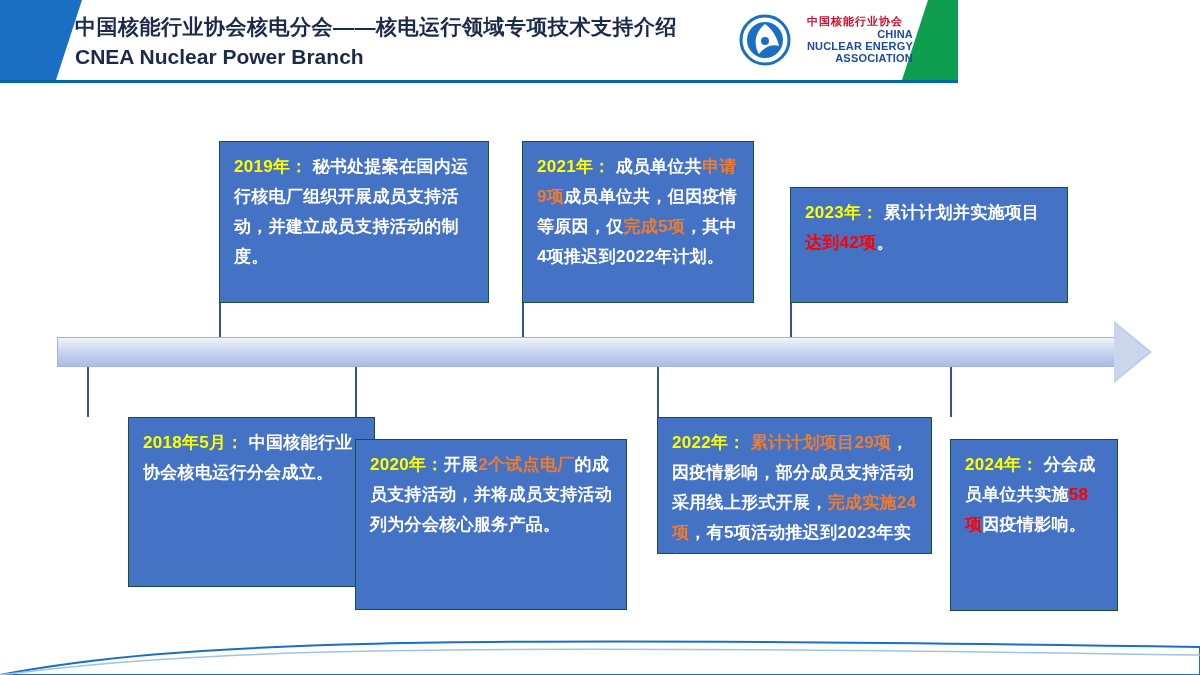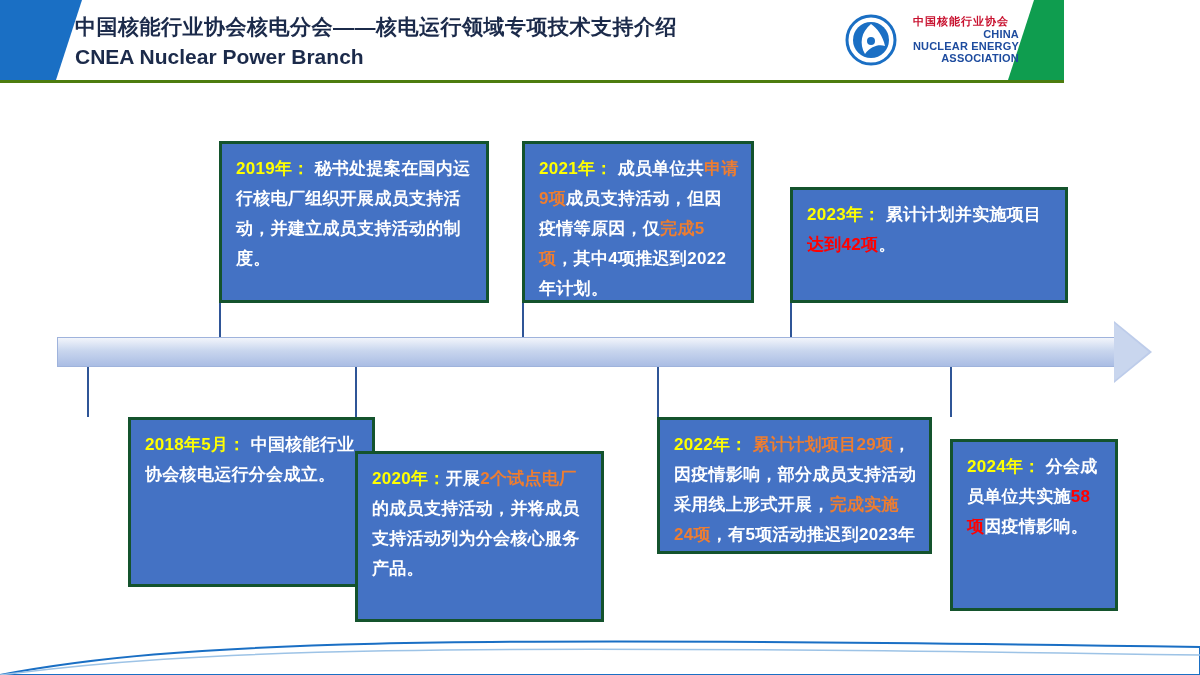--- a/index.html
+++ b/index.html
@@ -12,24 +12,24 @@
     background: #ffffff;
     font-family: "Liberation Sans", sans-serif;
     overflow: hidden;
     position: relative;
   }
 
   
   .header {
     position: absolute;
     left: 0; top: 0;
-    width: 1064px;
+    width: 958px;
     height: 80px;
     background: #ffffff;
-    border-bottom: 3px solid #4d7c0f;
+    border-bottom: 3px solid #0369a1;
   }
   .header-left-bar {
     position: absolute;
     left: 0; top: 0;
     width: 56px;
     height: 80px;
     background: #1a6fc4;
   }
   .header-left-bar:after {
     content: "";
@@ -107,21 +107,21 @@
     position: absolute;
     left: 0; top: 83px;
     width: 1200px;
     height: 592px;
     background: #ffffff;
   }
 
   .box {
     position: absolute;
     background: #4472c4;
-    border: 3px solid #14532d;
+    border: 1px solid #14532d;
     box-sizing: border-box;
     color: #ffffff;
     font-size: 17px;
     font-weight: bold;
     line-height: 30px;
     padding: 10px 12px 10px 14px;
     text-align: left;
     letter-spacing: 0.3px;
   }
   .box .yel { color: #ffff00; }
@@ -215,32 +215,32 @@
 
   <div class="arrow-body"></div>
   <div class="arrow-head"></div>
   <div class="arrow-head-inner"></div>
 
   <div class="box" style="left:219px; top:58px; width:270px; height:162px;">
     <span class="yel">2019年：</span><span class="wht"> 秘书处提案在国内运行核电厂组织开展成员支持活动，并建立成员支持活动的制度。</span>
   </div>
 
   <div class="box" style="left:522px; top:58px; width:232px; height:162px;">
-    <span class="yel">2021年：</span><span class="wht"> 成员单位共</span><span class="org">申请9项</span><span class="wht">成员支持活动，但因疫情等原因，仅</span><span class="org">完成5项</span><span class="wht">，其中4项推迟到2022年计划。</span>
+    <span class="yel">2021年：</span><span class="wht"> 成员单位共</span><span class="org">申请9项</span><span class="wht">成员单位共，但因疫情等原因，仅</span><span class="org">完成5项</span><span class="wht">，其中4项推迟到2022年计划。</span>
   </div>
 
   <div class="box" style="left:790px; top:104px; width:278px; height:116px;">
     <span class="yel">2023年：</span><span class="wht"> 累计计划并实施项目</span><span class="red">达到42项</span><span class="wht">。</span>
   </div>
 
   <div class="box" style="left:87px; top:334px; width:247px; height:170px;margin-left:41px;">
     <span class="yel">2018年5月：</span><span class="wht"> 中国核能行业协会核电运行分会成立。</span>
   </div>
 
-  <div class="box" style="left:355px; top:368px; width:249px; height:171px;">
+  <div class="box" style="left:355px; top:356px; width:272px; height:171px;">
     <span class="yel">2020年：</span><span class="wht">开展</span><span class="org">2个试点电厂</span><span class="wht">的成员支持活动，并将成员支持活动列为分会核心服务产品。</span>
   </div>
 
   <div class="box" style="left:657px; top:334px; width:275px; height:137px;">
     <span class="yel">2022年：</span><span class="org"> 累计计划项目29项</span><span class="wht">，因疫情影响，部分成员支持活动采用线上形式开展，</span><span class="org">完成实施24项</span><span class="wht">，有5项活动推迟到2023年实施。</span>
   </div>
 
   <div class="box" style="left:950px; top:356px; width:168px; height:172px;">
     <span class="yel">2024年：</span><span class="wht"> 分会成员单位共实施</span><span class="red">58项</span><span class="wht">因疫情影响。</span>
   </div>

